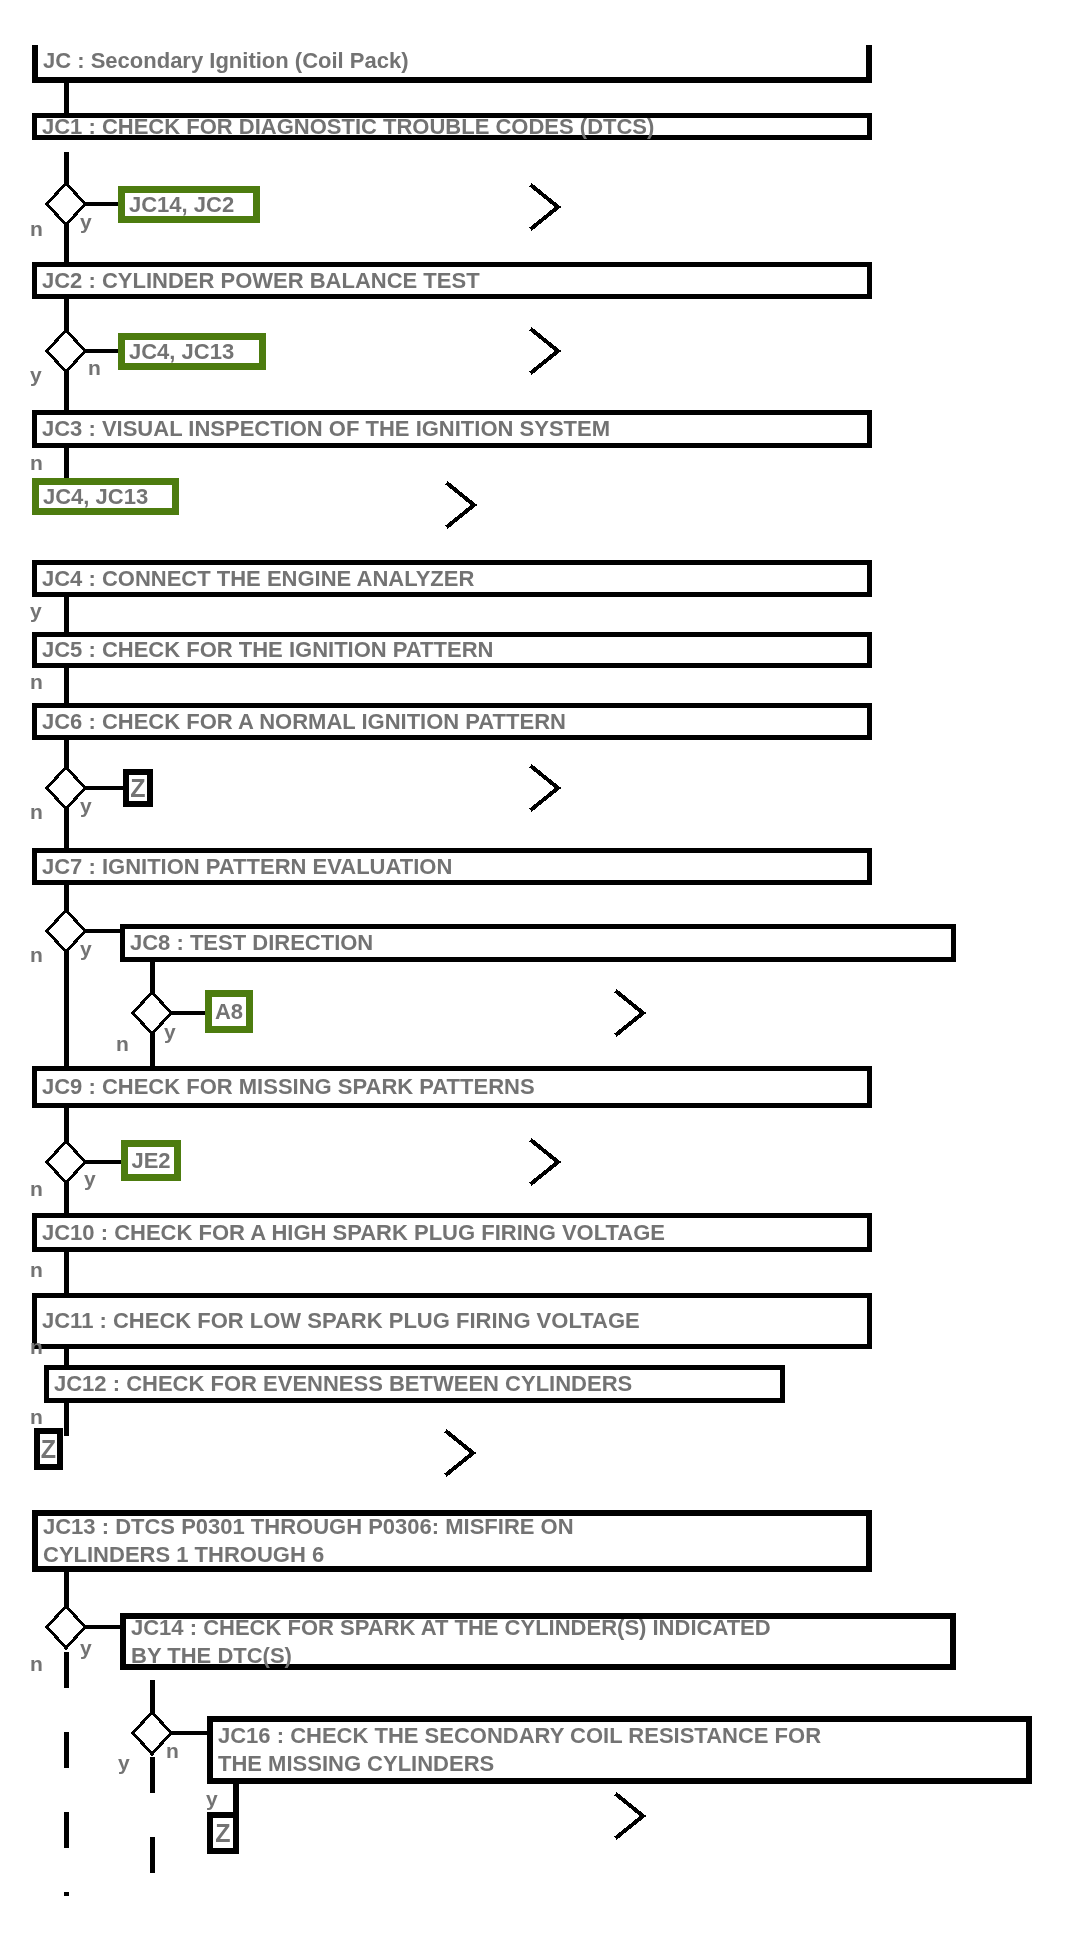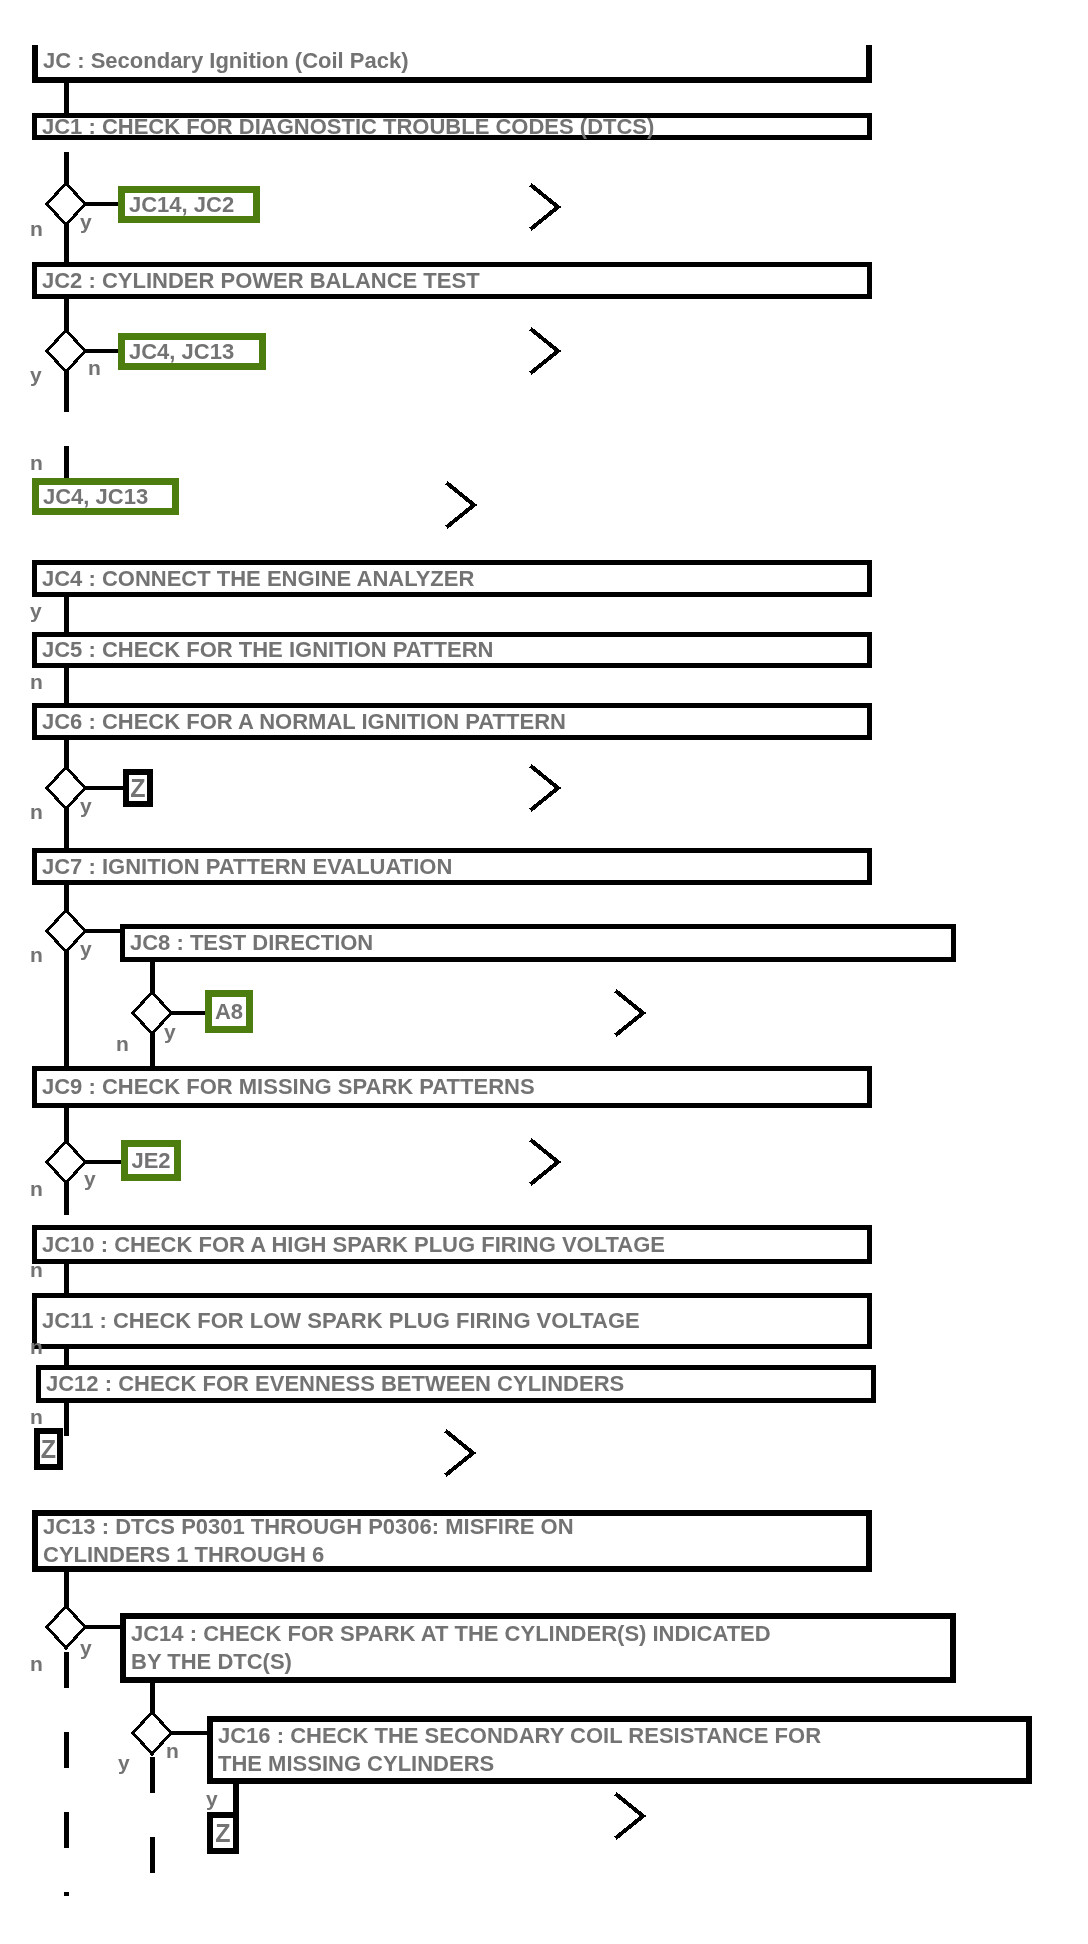--- a/index.html
+++ b/index.html
@@ -127,43 +127,44 @@
     <polyline points="447,1432 473,1453 447,1474" fill="none" stroke="#000" stroke-width="4" stroke-linecap="square"></polyline>
     <polyline points="617,1795 643,1816 617,1837" fill="none" stroke="#000" stroke-width="4" stroke-linecap="square"></polyline>
   </svg>
 
   <div class="node hdr" style="left:32px;top:45px;width:840px;height:38px;">JC : Secondary Ignition (Coil Pack)</div>
 
   <div class="node" style="left:32px;top:113px;width:840px;height:27px;">JC1 : CHECK FOR DIAGNOSTIC TROUBLE CODES (DTCS)</div>
 
   <div class="node" style="left:32px;top:262px;width:840px;height:37px;">JC2 : CYLINDER POWER BALANCE TEST</div>
 
+  <div class="node" style="left:32px;top:410px;width:840px;height:38px;">JC3 : VISUAL INSPECTION OF THE IGNITION SYSTEM</div>
 
   <div class="node" style="left:32px;top:560px;width:840px;height:37px;">JC4 : CONNECT THE ENGINE ANALYZER</div>
 
   <div class="node" style="left:32px;top:632px;width:840px;height:36px;">JC5 : CHECK FOR THE IGNITION PATTERN</div>
 
   <div class="node" style="left:32px;top:703px;width:840px;height:37px;">JC6 : CHECK FOR A NORMAL IGNITION PATTERN</div>
 
   <div class="node" style="left:32px;top:848px;width:840px;height:37px;">JC7 : IGNITION PATTERN EVALUATION</div>
 
   <div class="node" style="left:120px;top:924px;width:836px;height:38px;">JC8 : TEST DIRECTION</div>
 
   <div class="node" style="left:32px;top:1066px;width:840px;height:42px;">JC9 : CHECK FOR MISSING SPARK PATTERNS</div>
 
-  <div class="node" style="left:32px;top:1213px;width:840px;height:39px;margin-top:12px;">JC10 : CHECK FOR A HIGH SPARK PLUG FIRING VOLTAGE</div>
+  <div class="node" style="left:32px;top:1213px;width:840px;height:39px;">JC10 : CHECK FOR A HIGH SPARK PLUG FIRING VOLTAGE</div>
 
   <div class="node" style="left:32px;top:1293px;width:840px;height:56px;">JC11 : CHECK FOR LOW SPARK PLUG FIRING VOLTAGE</div>
 
-  <div class="node" style="left:36px;top:1365px;width:840px;height:38px;">JC12 : CHECK FOR EVENNESS BETWEEN CYLINDERS</div>
+  <div class="node" style="left:44px;top:1365px;width:741px;height:38px;">JC12 : CHECK FOR EVENNESS BETWEEN CYLINDERS</div>
 
   <div class="node twoline big" style="left:32px;top:1510px;width:840px;height:62px;">JC13 : DTCS P0301 THROUGH P0306: MISFIRE ON
 CYLINDERS 1 THROUGH 6</div>
 
-  <div class="node twoline big" style="left:120px;top:1613px;width:836px;height:70px;">JC14 : CHECK FOR SPARK AT THE CYLINDER(S) INDICATED
+  <div class="node twoline big" style="left:120px;top:1613px;width:836px;height:57px;">JC14 : CHECK FOR SPARK AT THE CYLINDER(S) INDICATED
 BY THE DTC(S)</div>
 
   <div class="node twoline big" style="left:207px;top:1716px;width:825px;height:68px;">JC16 : CHECK THE SECONDARY COIL RESISTANCE FOR
 THE MISSING CYLINDERS</div>
 
   <div class="ref" style="left:118px;top:186px;width:142px;height:37px;">JC14, JC2</div>
 
   <div class="ref" style="left:118px;top:333px;width:148px;height:37px;">JC4, JC13</div>
 
   <div class="ref" style="left:32px;top:478px;width:147px;height:37px;">JC4, JC13</div>

